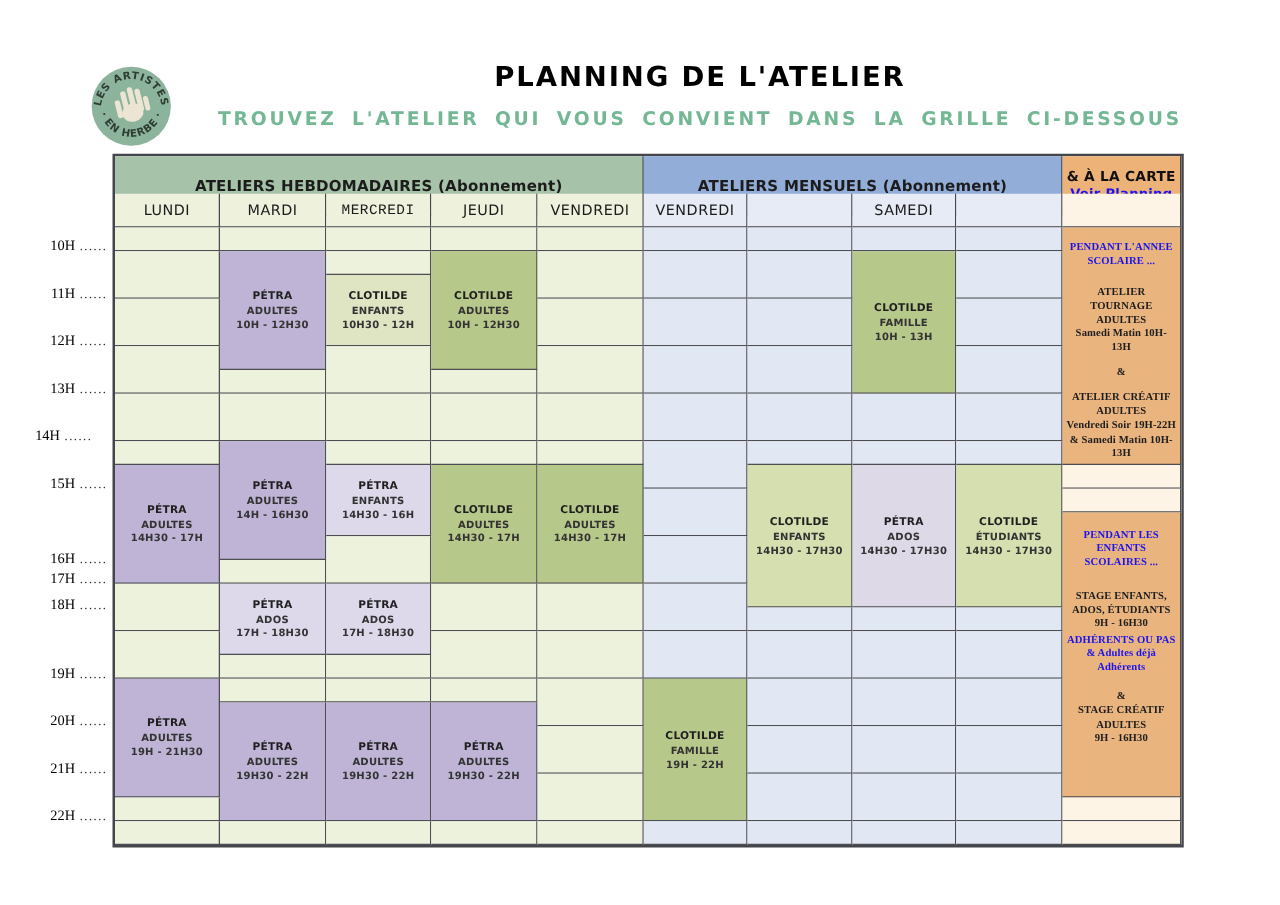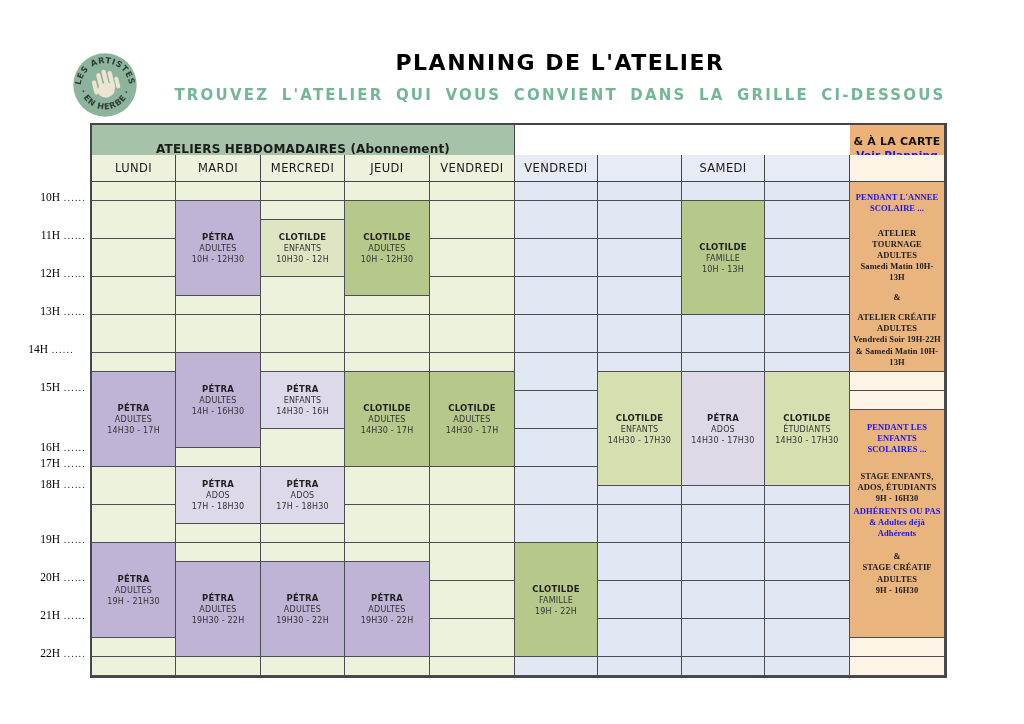--- a/index.html
+++ b/index.html
@@ -30,21 +30,21 @@
   .dayhdr.carte{background:#fdf4e5;}
   
   .cell{position:absolute;box-sizing:border-box;border-right:1px solid #4c4d52;border-bottom:1px solid #4c4d52;}
   .k-we{background:#edf2dd;}   .k-me{background:#e1e8f3;}
   .k-pm{background:#bfb4d5;}   .k-pl{background:#ddd8ea;}
   .k-gm{background:#b7c88b;}   .k-gl{background:#dfe5c3;}
   .k-gml{background:#d6dfb0;}  .k-pml{background:#ded9e7;}
   .k-cream{background:#fdf4e5;}.k-orange{background:#e9b47e;}
   .ev{display:flex;flex-direction:column;align-items:center;justify-content:center;gap:2px;text-align:center;}
   .ev-name{font-size:8.5px;font-weight:700;color:#1f1f1f;letter-spacing:.2px;}
-  .ev-group,.ev-time{font-size:8px;color:#333;letter-spacing:.2px;}
+  .ev-group,.ev-time{font-size:8px;color:#333;letter-spacing:.2px;font-weight:bold;}
   .panel{padding:6px 3px 4px 3px;overflow:hidden;font-family:Liberation Serif, serif;}
   .para{font-size:8.5px;font-weight:700;text-align:center;line-height:1.3;letter-spacing:.1px;}
   .c-blue{color:#1b13ee;} .c-black{color:#1d1d1d;}
   
   #gutter{position:absolute;left:0;top:0;width:88px;height:724px;}
   .tlabel{position:absolute;right:2px;width:70px;text-align:right;height:16px;
           font-family:"Liberation Serif",serif;font-size:11.5px;color:#000;white-space:nowrap;}
   .tlabel .dots{font-size:10px;letter-spacing:1.2px;color:#222;}
 </style>
 </head>
@@ -88,27 +88,28 @@
       <div class="tlabel" style="top: 457px;"><span>17H</span><span class="dots"> ......</span></div>
       <div class="tlabel" style="top: 478px;"><span>18H</span><span class="dots"> ......</span></div>
       <div class="tlabel" style="top: 533px;"><span>19H</span><span class="dots"> ......</span></div>
       <div class="tlabel" style="top: 571px;"><span>20H</span><span class="dots"> ......</span></div>
       <div class="tlabel" style="top: 609px;"><span>21H</span><span class="dots"> ......</span></div>
       <div class="tlabel" style="top: 647px;"><span>22H</span><span class="dots"> ......</span></div>
     </div>
 
   <div id="sheet">
     <div class="ghdr g-weekly">ATELIERS HEBDOMADAIRES (Abonnement)</div>
+    <div class="ghdr g-monthly">ATELIERS MENSUELS (Abonnement)</div>
     <div class="ghdr g-carte">
       <div class="ctitle">&amp; À LA CARTE</div>
       <div class="voir">Voir Planning</div>
     </div>
   <div class="dayhdr weekly" style="left: 0px; width: 84px;">LUNDI</div>
       <div class="dayhdr weekly" style="left: 84px; width: 85px;">MARDI</div>
-      <div class="dayhdr weekly" style="left: 169px; width: 84px;">MERCREDI</div>
+      <div class="dayhdr weekly" style="left: 169px; width: 84px; font-family: Liberation Mono, monospace;">MERCREDI</div>
       <div class="dayhdr weekly" style="left: 253px; width: 85px;">JEUDI</div>
       <div class="dayhdr weekly" style="left: 338px; width: 85px;">VENDREDI</div>
       <div class="dayhdr monthly" style="left: 423px; width: 83px;">VENDREDI</div>
       <div class="dayhdr monthly" style="left: 506px; width: 84px;"></div>
       <div class="dayhdr monthly" style="left: 590px; width: 83px;">SAMEDI</div>
       <div class="dayhdr monthly" style="left: 673px; width: 85px;"></div>
       <div class="dayhdr carte" style="left: 758px; width: 95px;"></div>
       <div class="cell k-we" style="left: 0px; top: 57px; width: 84px; height: 19px;"></div>
       <div class="cell k-we" style="left: 0px; top: 76px; width: 84px; height: 38px;"></div>
       <div class="cell k-we" style="left: 0px; top: 114px; width: 84px; height: 38px;"></div>

